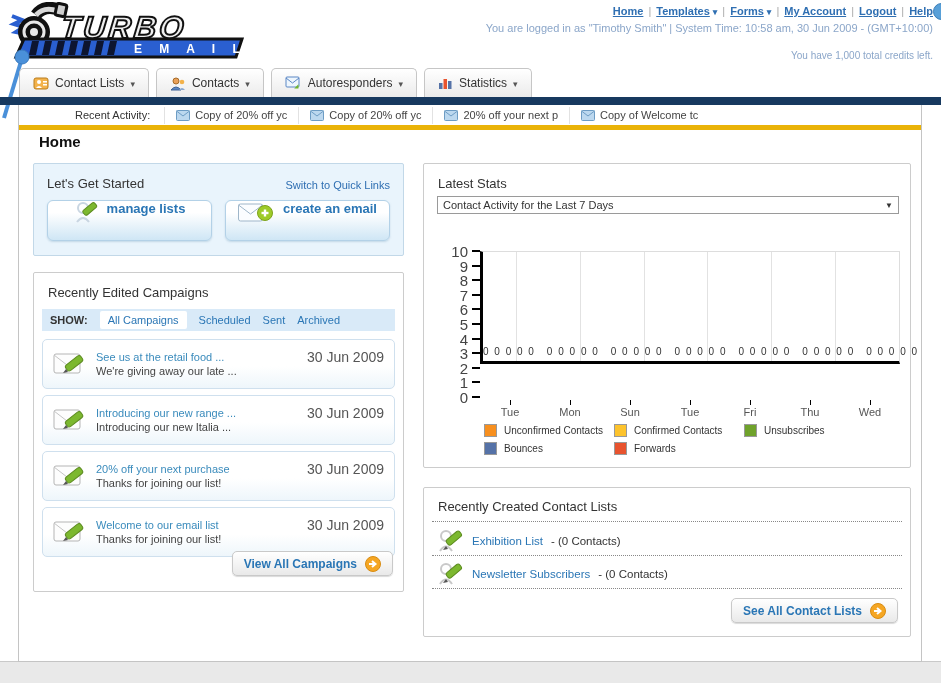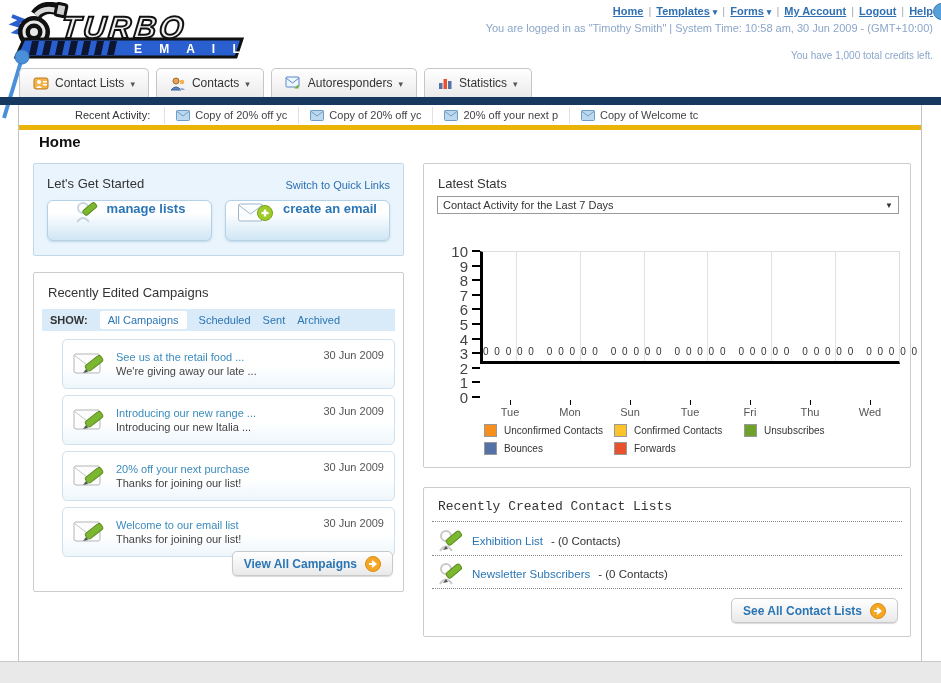--- a/index.html
+++ b/index.html
@@ -57,27 +57,27 @@
             color:#2a76b5; font-weight:bold; font-size:13px; cursor:pointer; }
 
   #campaigns-box { position:absolute; left:14px; top:167px; width:371px; height:320px;
                    background:#fff; border:1px solid #cccccc; border-radius:2px; }
   #campaigns-title { position:absolute; left:14px; top:12px; }
   #filterbar { position:absolute; left:8px; right:8px; top:36px; height:22px; background:#d9eaf8;
                display:flex; align-items:center; gap:12px; font-size:11px; padding:0 8px; }
   #filterbar .show-label { font-weight:bold; color:#333; }
   .filter-link { color:#2a76b5; cursor:pointer; }
   .filter-link.active { background:#fff; padding:3px 8px; border-radius:2px; }
-  #cards { position:absolute; left:8px; right:8px; top:66px; display:flex; flex-direction:column; gap:6px;margin-left:20px; }
+  #cards { position:absolute; left:8px; right:8px; top:66px; display:flex; flex-direction:column; gap:6px; }
   .card { position:relative; height:50px; border:1px solid #cfe0ee; border-radius:5px;
           background:linear-gradient(#ffffff 55%,#eef6fb); display:flex; align-items:center; gap:9px; padding:0 10px; }
   .card-text { display:flex; flex-direction:column; gap:2px; }
   .card-title { font-size:11px; color:#3a8bbc; cursor:pointer; }
   .card-sub { font-size:11px; color:#444; }
-  .card-date { position:absolute; right:10px; top:9px; font-size:11px; color:#555; }
+  .card-date { position:absolute; right:10px; top:9px; font-size:14px; color:#555; }
 
   .pill-btn { height:25px; border:1px solid #c9c9c9; border-radius:5px;
               background:linear-gradient(#ffffff,#e9e9e9); box-shadow:0 1px 1px rgba(0,0,0,.15);
               display:inline-flex; align-items:center; gap:8px; padding:0 11px;
               color:#2a76b5; font-size:12px; font-weight:bold; cursor:pointer; }
   #view-all-btn { position:absolute; right:10px; bottom:15px; }
 
   
   #stats-box { position:absolute; left:404px; top:58px; width:488px; height:305px;
                background:#fff; border:1px solid #cccccc; border-radius:2px; }
@@ -102,21 +102,21 @@
   #chart-xlabels .xcell { flex:1; text-align:center; }
   #chart-xlabels .xtick { width:1px; height:5px; background:#000; margin:0 auto 1px auto; }
   #chart-xlabels .xlab { font-size:11px; color:#555; }
   #chart-legend { position:absolute; left:60px; top:260px; width:420px; display:flex; flex-wrap:wrap; row-gap:5px; }
   .legend-item { width:130px; display:flex; align-items:center; gap:7px; font-size:10px; color:#333; }
   .legend-item .swatch { width:13px; height:13px; border:1px solid #999; flex:none; }
 
   
   #lists-box { position:absolute; left:404px; top:382px; width:488px; height:150px;
                background:#fff; border:1px solid #cccccc; border-radius:2px; }
-  #lists-title { position:absolute; left:14px; top:11px;font-family:Liberation Mono, monospace; }
+  #lists-title { position:absolute; left:14px; top:11px; }
   .dotted { position:absolute; left:8px; right:8px; border-top:1px dotted #888; }
   .list-item { position:absolute; left:14px; display:flex; align-items:center; gap:8px; font-size:11.5px; }
   .list-item a { color:#2a76b5; text-decoration:none; cursor:pointer; }
   .list-item .detail { color:#333; }
   #see-all-btn { position:absolute; right:12px; bottom:13px; }
 
   .orange-arrow { width:16px; height:16px; flex:none; }
 </style>
 </head>
 <body>

